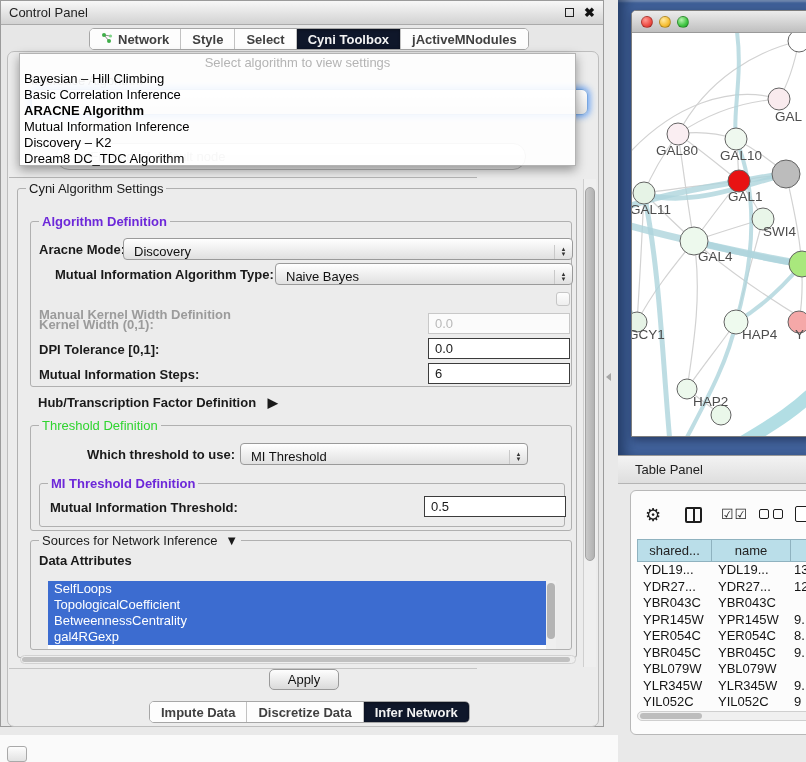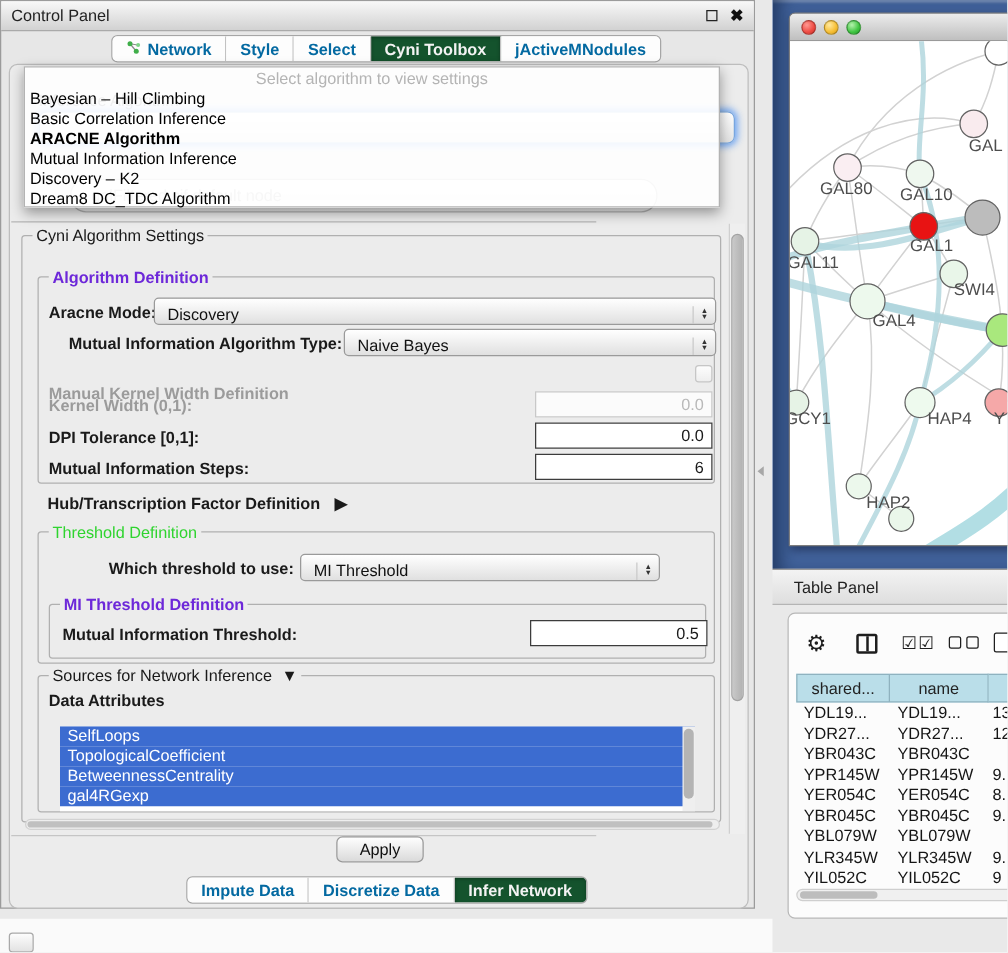--- a/index.html
+++ b/index.html
@@ -12,24 +12,24 @@
   #cp-titlebar { position:absolute; left:0; top:0; right:0; height:24px;
       background:linear-gradient(#f8f8f8,#d2d2d2); border-bottom:1px solid #aaa;
       display:flex; align-items:center; padding:0 8px; }
   #cp-title { flex:1; color:#222; }
   .win-sq { width:9px; height:9px; border:1.5px solid #222; margin-right:10px; }
   .win-x  { font-weight:bold; font-size:13px; color:#111; line-height:1; }
 
   
   #cp-tabs { position:absolute; left:88px; top:27px; height:22px; display:flex;
       border:1px solid #a6a6a6; border-radius:5px; background:#fff; overflow:hidden; z-index:5;}
-  .tab { display:flex; align-items:center; padding:0 11px; font-weight:bold; color:#0369a1;
+  .tab { display:flex; align-items:center; padding:0 11px; font-weight:bold; color:#404040;
       border-right:1px solid #c2c2c2; background:#fdfdfd; cursor:default; white-space:nowrap;}
   .tab:last-child { border-right:none; }
-  .tab.sel { background:#14532d; color:#f3f3f3; box-shadow:inset 0 1px 3px rgba(0,0,0,.35); }
+  .tab.sel { background:#0f172a; color:#f3f3f3; box-shadow:inset 0 1px 3px rgba(0,0,0,.35); }
   .tab svg { margin-right:5px; }
 
   
   #cp-panel { position:absolute; left:6px; top:50px; width:592px; height:676px;
       background:#ececec; border:1px solid #bdbdbd; border-radius:7px; }
 
   
   .ghost-label { position:absolute; left:30px; top:72px; color:#555; }
   .ghost-combo1 { position:absolute; left:30px; top:88px; width:557px; height:26px;
       border:1px solid #79a7e0; border-radius:6px; background:linear-gradient(#fff,#e4e4e4);
@@ -63,21 +63,21 @@
   .flabel { position:absolute; font-weight:bold; white-space:nowrap; }
   .flabel.dis { color:#9b9b9b; }
 
   .combo { position:absolute; height:22px; border:1px solid #9a9a9a; border-radius:4px;
       background:linear-gradient(#ffffff,#e0e0e0); display:flex; align-items:flex-end; }
   .combo .val { flex:1; padding-left:10px; color:#111; }
   .combo .arrows { width:18px; display:flex; flex-direction:column; align-items:center;
       font-size:6px; color:#333; line-height:5px; border-left:1px solid #c9c9c9; height:70%; justify-content:center;}
 
   .tfield { position:absolute; height:21px; background:#fff; border:1.5px solid #3c3c3c;
-      text-align:right; padding:0 6px; line-height:19px; }
+      text-align:left; padding:0 6px; line-height:19px; }
   .tfield.dis { border:1px solid #c8c8c8; background:#fbfbfb; color:#b9b9b9; }
 
   .chk { position:absolute; width:14px; height:14px; border:1px solid #c6c6c6; border-radius:3px;
       background:linear-gradient(#fdfdfd,#eee); }
 
   #src-list { position:absolute; left:17px; top:40px; width:508px; height:68px; background:#fff; overflow:hidden;}
   #src-list .li { height:16px; line-height:16px; padding-left:6px; background:#3c6cd0; color:#fff; white-space:nowrap;}
   #src-vscroll { position:absolute; right:0; top:0; width:10px; height:68px; background:#efefef; }
   #src-vscroll .thumb { position:absolute; left:1px; top:2px; width:8px; height:56px;
       background:#b4b4b4; border-radius:4px; }

